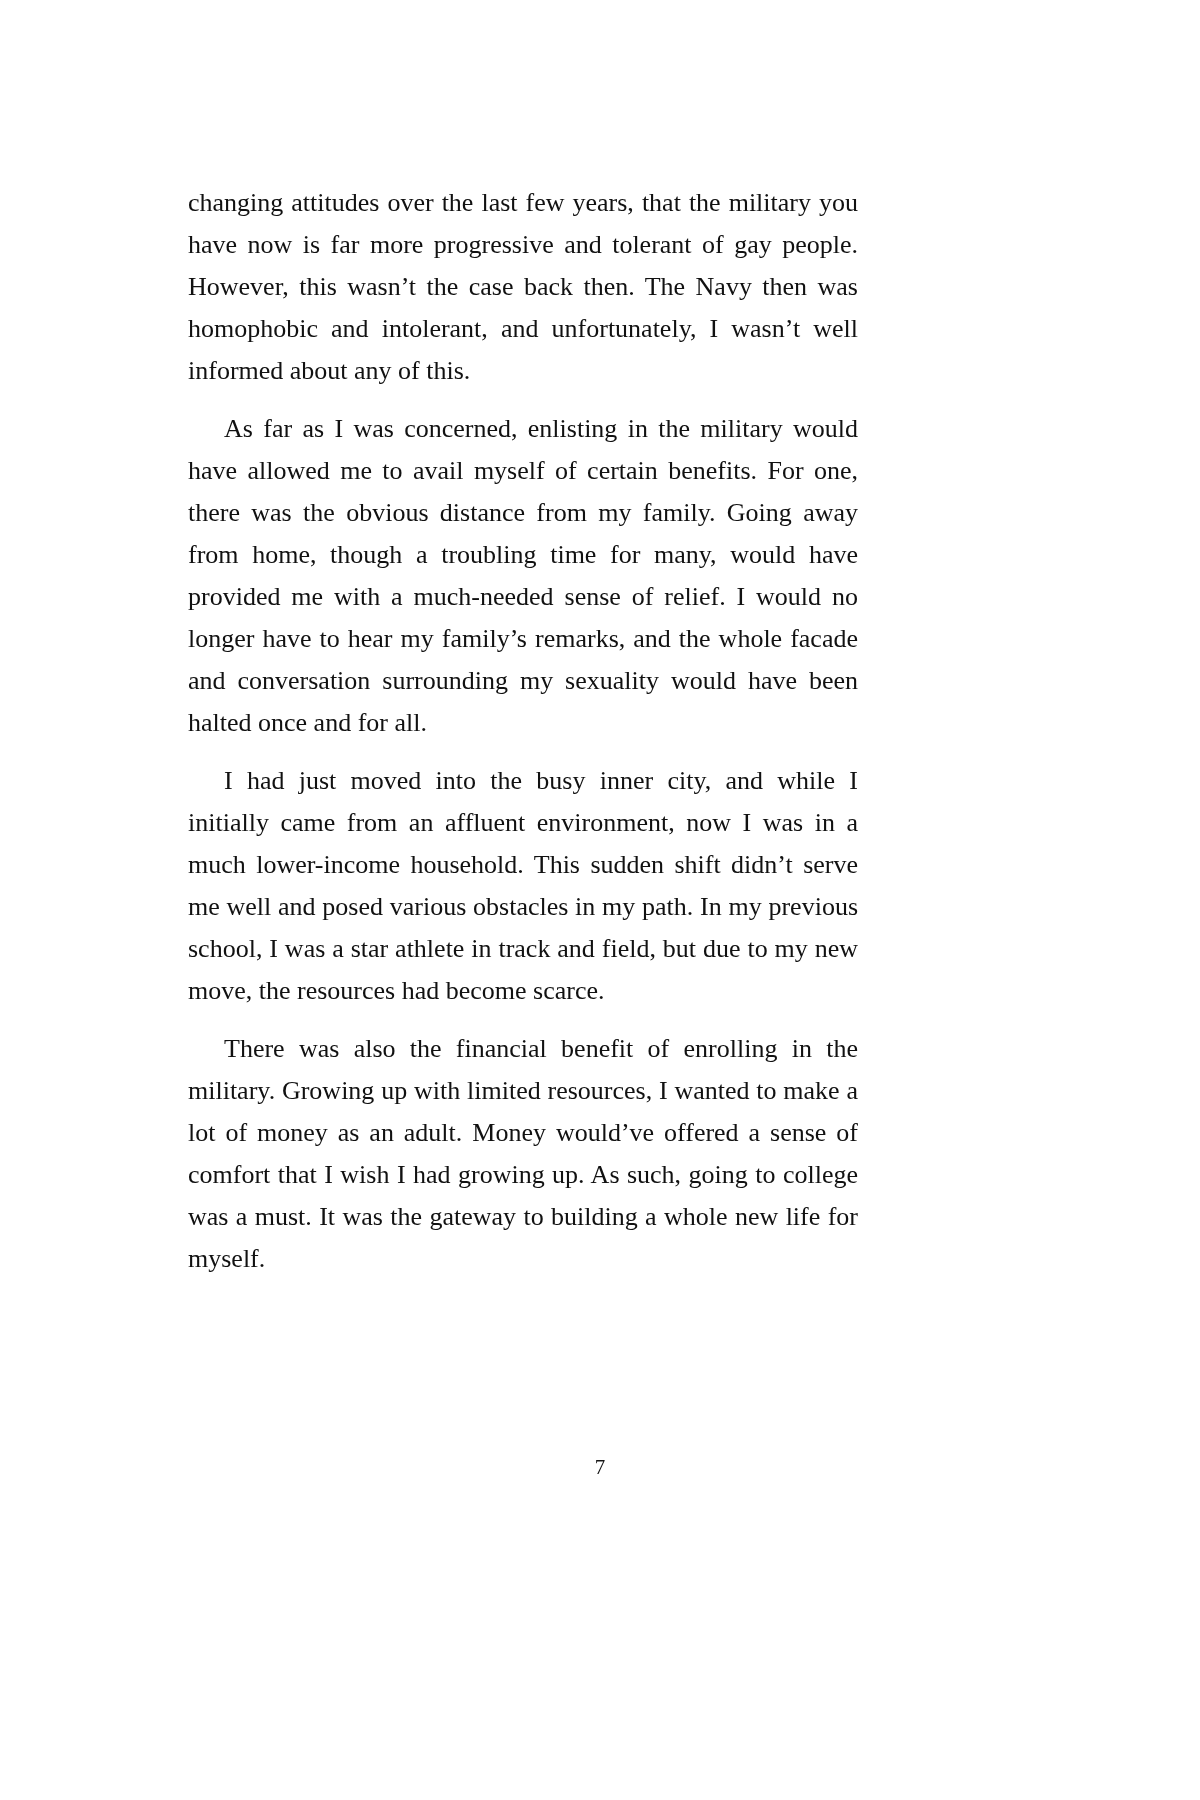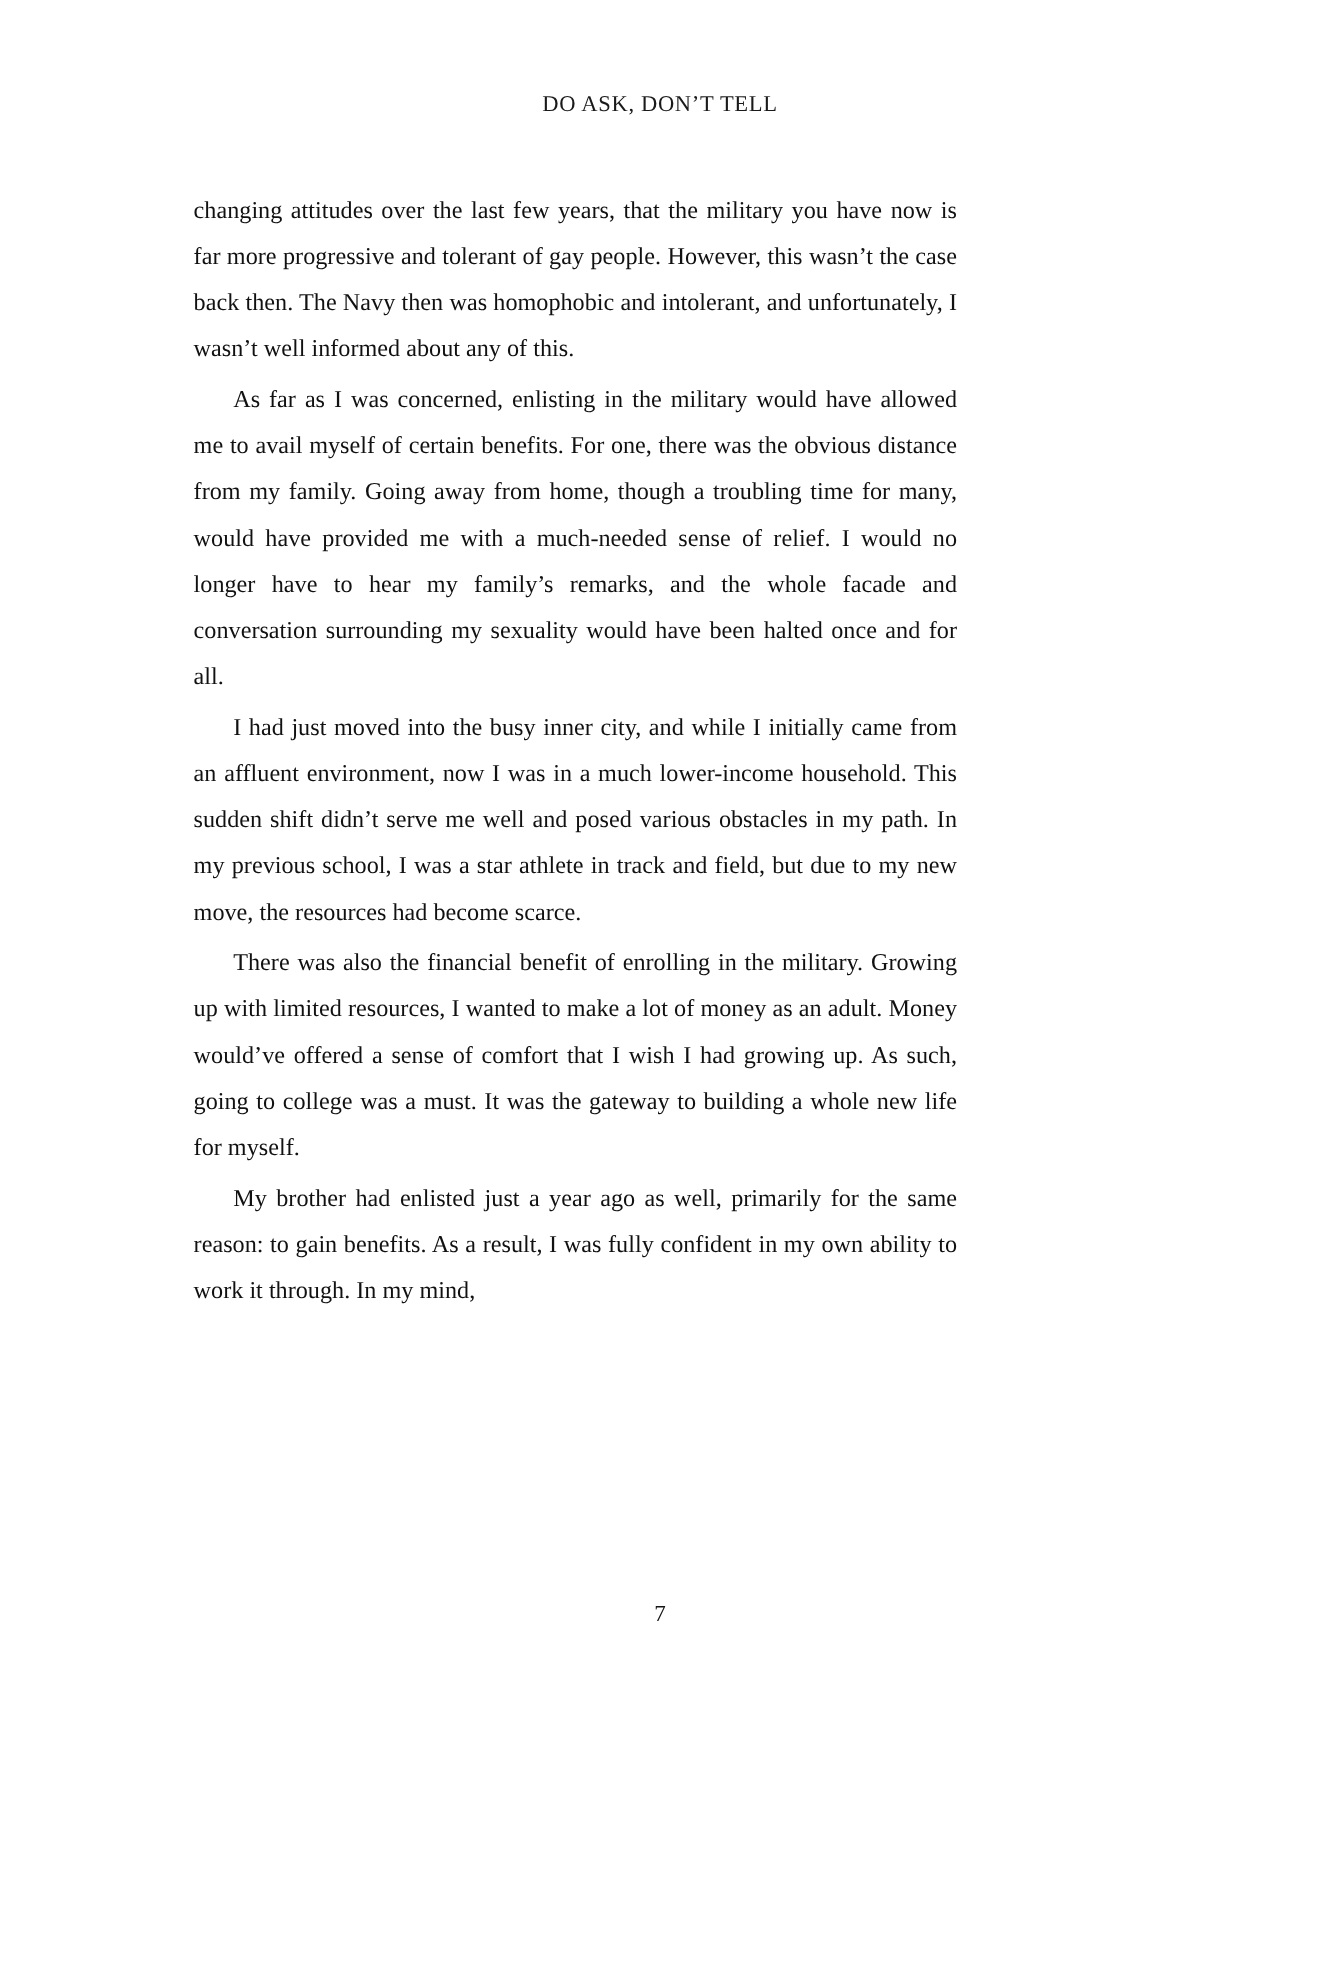--- a/index.html
+++ b/index.html
@@ -34,22 +34,22 @@
     color: #1a1a1a;
     white-space: nowrap;
   }
   .text-block {
     position: absolute;
     left: 172px;
     top: 166px;
     width: 702px;
   }
   p.para {
-    margin: 4px;
-    font-size: 22px;
+    margin: 16px;
+    font-size: 26px;
     line-height: 42px;
     text-align: justify;
     text-justify: inter-word;
     color: #111111;
     hyphens: none;
     -webkit-hyphens: none;
   }
   p.para.indent {
     text-indent: 36px;
   }
@@ -62,25 +62,23 @@
     text-align: center;
     font-size: 21px;
     color: #141414;
   }
 </style>
 </head>
 <body>
 
 <div class="page">
 
-  <div class="running-head">DO ASK, DON’T TELL</div>
 
   <div class="text-block">
     <p class="para">changing attitudes over the last few years, that the military you have now is far more progressive and tolerant of gay people. However, this wasn’t the case back then. The Navy then was homophobic and intolerant, and unfortunately, I wasn’t well informed about any of this.</p>
     <p class="para indent">As far as I was concerned, enlisting in the military would have allowed me to avail myself of certain benefits. For one, there was the obvious distance from my family. Going away from home, though a troubling time for many, would have provided me with a much-needed sense of relief. I would no longer have to hear my family’s remarks, and the whole facade and conversation surrounding my sexuality would have been halted once and for all.</p>
     <p class="para indent">I had just moved into the busy inner city, and while I initially came from an affluent environment, now I was in a much lower-income household. This sudden shift didn’t serve me well and posed various obstacles in my path. In my previous school, I was a star athlete in track and field, but due to my new move, the resources had become scarce.</p>
     <p class="para indent">There was also the financial benefit of enrolling in the military. Growing up with limited resources, I wanted to make a lot of money as an adult. Money would’ve offered a sense of comfort that I wish I had growing up. As such, going to college was a must. It was the gateway to building a whole new life for myself.</p>
-    <p class="para indent">My brother had enlisted just a year ago as well, primarily for the same reason: to gain benefits. As a result, I was fully confident in my own ability to work it through. In my mind,</p>
   </div>
 
   <div class="folio">7</div>
 
 </div>
 
 </body></html>

